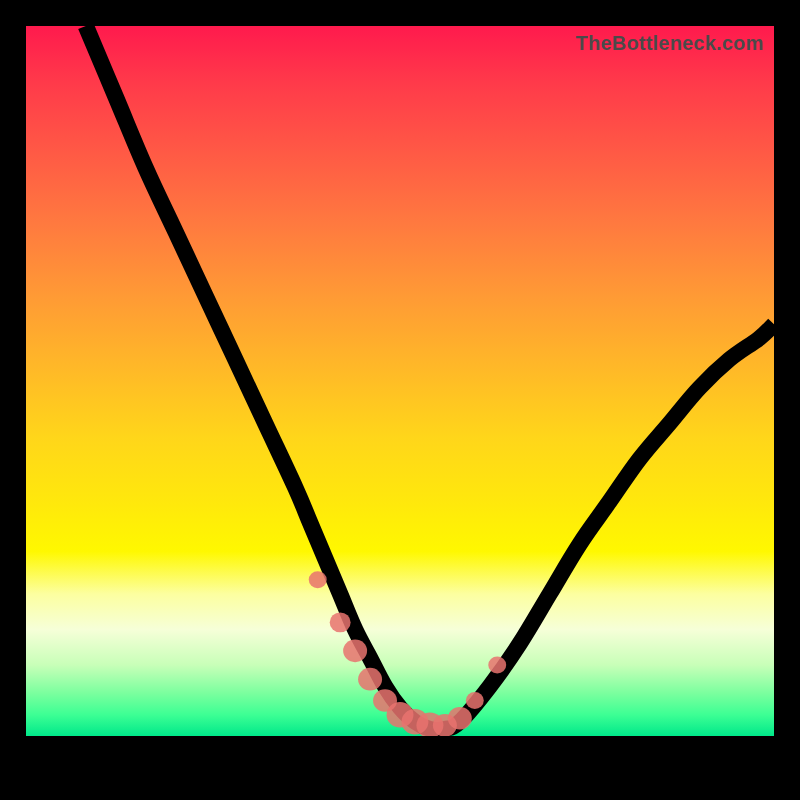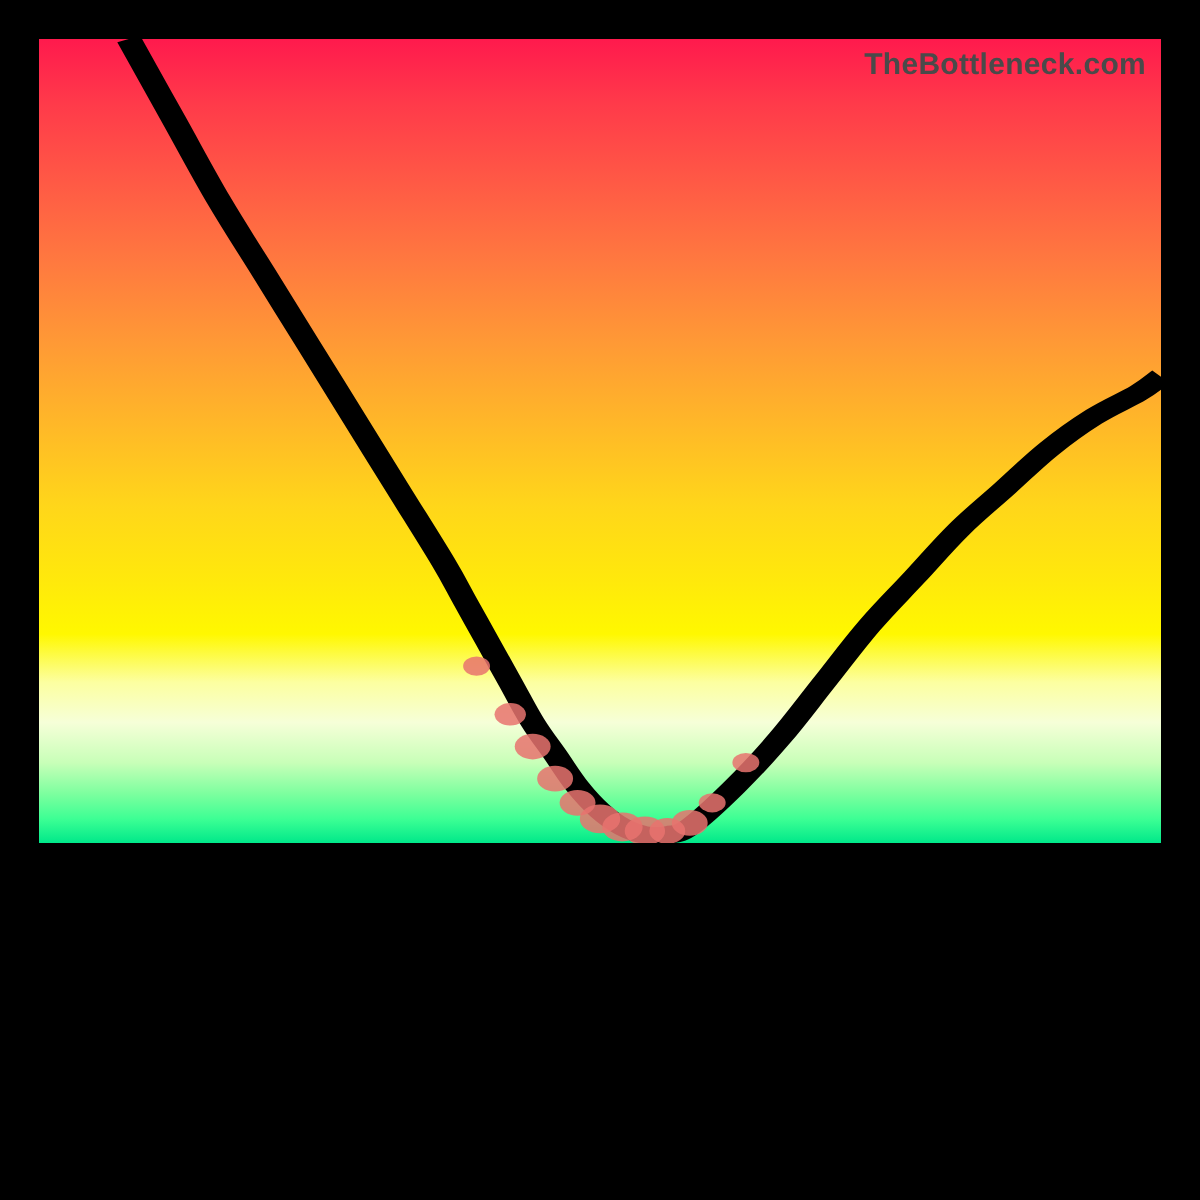--- a/index.html
+++ b/index.html
@@ -8,21 +8,21 @@
     position: relative;
     width: 800px;
     height: 800px;
     background: #000;
   }
   .plot-area {
     position: absolute;
     left: 26px;
     top: 26px;
     width: 748px;
-    height: 536px;
+    height: 710px;
     background: linear-gradient(to bottom,
       #ff1a4d 0%,
       #ff3a4a 8%,
       #ff5a45 18%,
       #ff7a3f 28%,
       #ff9a35 38%,
       #ffb828 48%,
       #ffd61a 58%,
       #ffe80c 67%,
       #fff800 74%,

